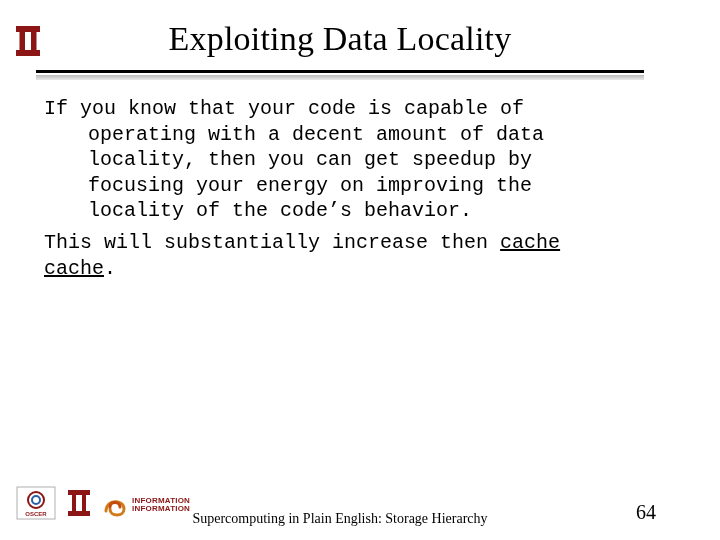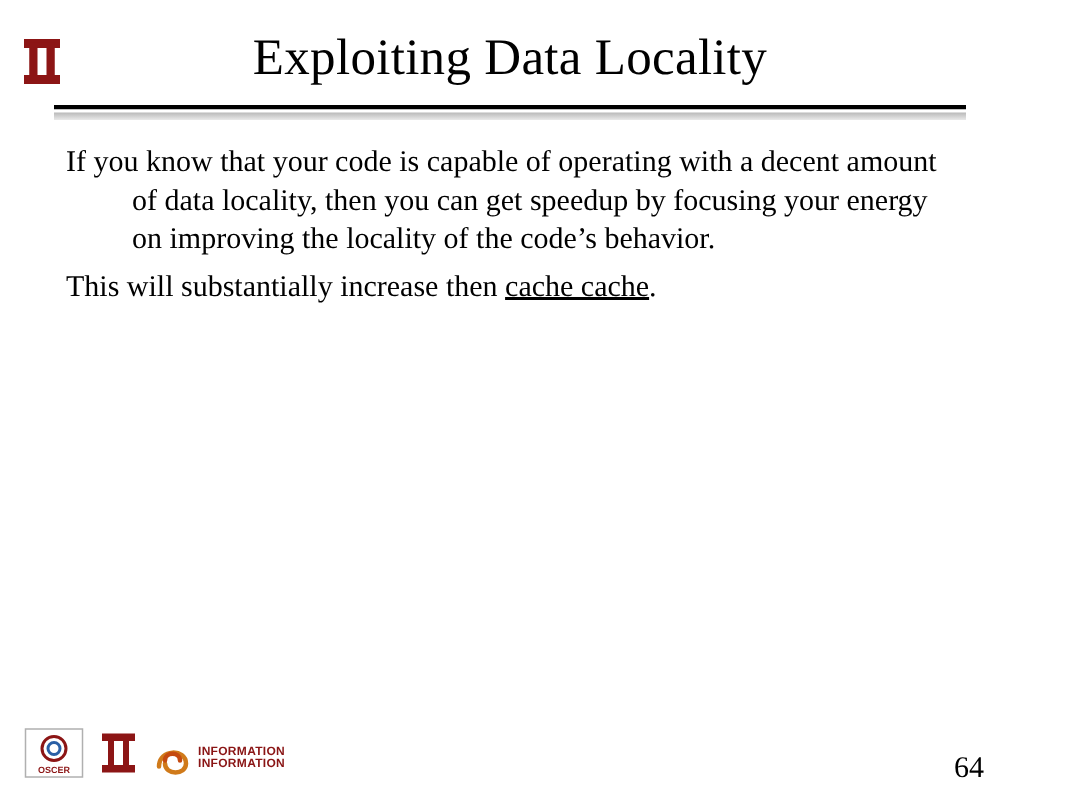--- a/index.html
+++ b/index.html
@@ -6,21 +6,21 @@
   html, body { width: 720px; height: 540px; font-family: "Times New Roman", Times, serif; background: #fff; color: #000; }
   .slide { position: relative; width: 680px; height: 540px; }
   .header { position: relative; padding-top: 20px; }
   .logo-ou-top { position: absolute; left: 12px; top: 20px; }
   .title { font-size: 34px; font-weight: 400; text-align: center; font-family: "Times New Roman", serif; letter-spacing: 0.2px; }
   .rule-wrap { margin: 12px 36px 0 36px; }
   .rule-top { height: 3px; background: #000; }
   .rule-gap { height: 2px; background: #fff; }
   .rule-bottom { height: 5px; background: linear-gradient(to bottom, #b9b9b9, #e9e9e9); }
   .body { padding: 16px 44px 0 44px; font-size: 20px; line-height: 1.28; }
-  .para { margin-bottom: 6px; }
+  .para { margin-bottom: 6px; font-family: Liberation Mono, monospace; }
   .hanging { padding-left: 44px; text-indent: -44px; }
   .u { text-decoration: underline; }
   .footer { position: absolute; bottom: 12px; left: 0; right: 0; }
   .footer-center { text-align: center; font-size: 14px; line-height: 1.3; }
   .pagenum { position: absolute; right: 24px; bottom: 4px; font-size: 20px; text-align: right; }
   .footer-logos { position: absolute; left: 16px; bottom: 4px; display: flex; align-items: center; gap: 10px; }
   .oscer-badge { display:inline-block; }
   .it-label { font-family: Arial, sans-serif; font-size: 8px; line-height: 8px; color: #8a1515; font-weight: bold; letter-spacing: 0.2px; }
 </style>
 </head>
@@ -73,17 +73,18 @@
           <path d="M4 20 C 4 8, 22 8, 22 18 C 22 26, 8 26, 8 18" fill="none" stroke="#d07a1a" stroke-width="3" stroke-linecap="round"></path>
           <path d="M8 16 C 8 10, 18 10, 18 16" fill="none" stroke="#c54a10" stroke-width="3" stroke-linecap="round"></path>
         </svg>
         <span>
           <div class="it-label">INFORMATION</div>
           <div class="it-label">INFORMATION</div>
         </span>
       </span>
     </div>
     <div class="footer-center">
+      <div>Supercomputing in Plain English: Storage Hierarchy</div>
     </div>
     <div class="pagenum">64</div>
   </div>
 
 </div>
 
 </body></html>

